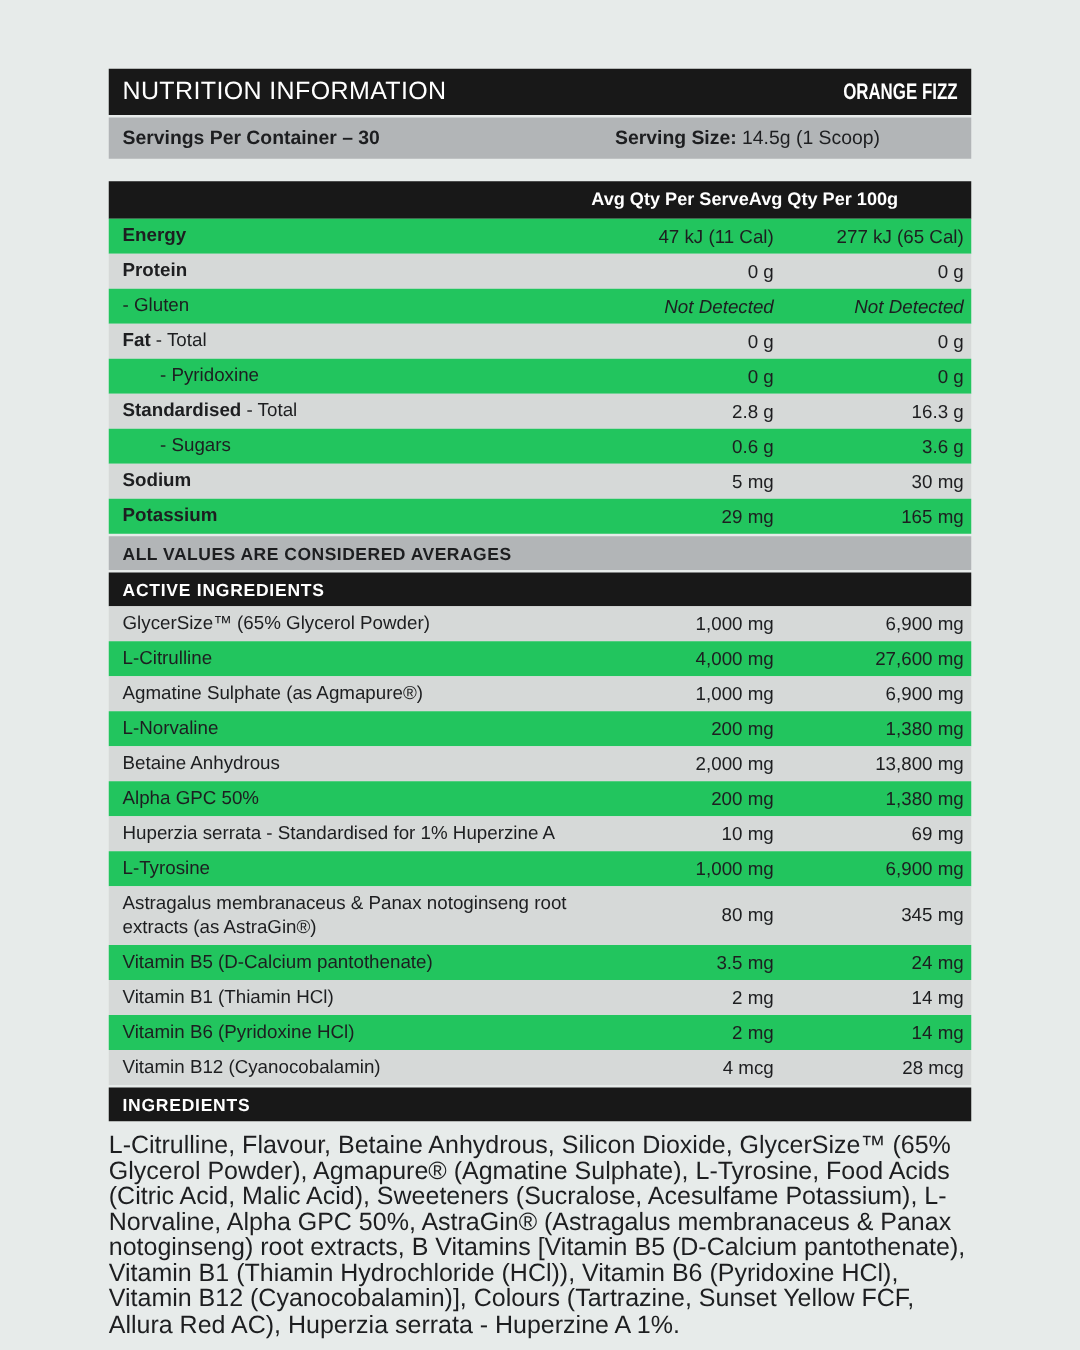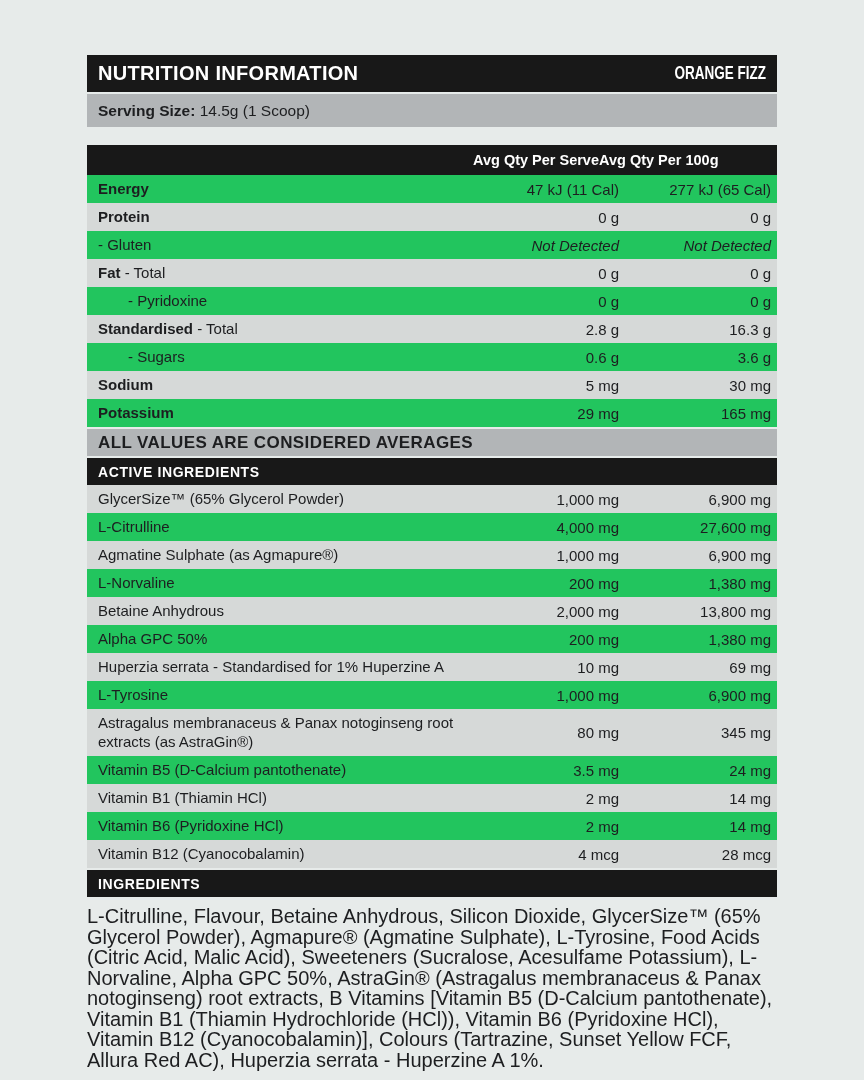--- a/index.html
+++ b/index.html
@@ -11,21 +11,21 @@
     position:relative;
     overflow:hidden;
   }
   .panel { position:absolute; left:87px; top:55px; width:690px; }
 
   .bar { display:flex; align-items:center; }
   .bar-black { background:#181818; color:#ffffff; }
   .bar-gray  { background:#b2b5b7; color:#1d1e20; }
 
   .title-bar { height:37px; padding:0 11px; justify-content:space-between; }
-  .title { font-size:20px; font-weight:700; letter-spacing:0.3px; }
+  .title { font-size:20px; font-weight:400; letter-spacing:0.3px; }
   .flavor { font-size:18px; font-weight:700; transform:scaleX(0.75); transform-origin:right center; white-space:nowrap; }
 
   .serving-bar { height:33px; padding:0 11px; font-size:15.5px; margin-top:2px; }
   .serving-left { width:394px; font-weight:700; }
   .serving-size-label { font-weight:700; }
   .serving-size-value { font-weight:400; }
 
   .cols-bar { height:30px; margin-top:18px; padding:0 2px 0 11px; font-size:14.5px; font-weight:700; justify-content:flex-end; }
   .colh-serve { width:150px; text-align:right; }
   .colh-100g  { width:176px; }
@@ -33,36 +33,37 @@
   .row { display:flex; align-items:center; min-height:28px; padding:0 6px 0 11px; font-size:15px; background:#22c55e; }
   .row.shaded { background:#d6d9d8; }
   .row.tall { min-height:47px; }
   .row .label { flex:1; line-height:1.25; padding-right:8px; }
   .row .label.indent { padding-left:30px; }
   .row .label b { font-weight:700; }
   .row .val { width:150px; text-align:right; white-space:nowrap; }
   .row .val.v100 { width:152px; }
   .row .val.italic { font-style:italic; }
 
-  .note-bar { height:27px; margin-top:2px; padding:0 11px; font-size:17px; font-weight:700; letter-spacing:0.4px; }
+  .note-bar { height:27px; margin-top:2px; padding:0 11px; font-size:14px; font-weight:700; letter-spacing:0.4px; }
   .section-bar { height:27px; margin-top:2px; padding:0 11px; font-size:14px; font-weight:700; letter-spacing:0.6px; }
 
   .ingredients-text { margin-top:9px; font-size:20px; line-height:20.5px; color:#1d1e20; }
 </style>
 </head>
 <body>
 
 <div class="panel">
 
   <div class="bar bar-black title-bar">
     <span class="title">NUTRITION INFORMATION</span>
     <span class="flavor">ORANGE FIZZ</span>
   </div>
 
   <div class="bar bar-gray serving-bar">
+    <span class="serving-left">Servings Per Container – 30</span>
     <span>
       <span class="serving-size-label">Serving Size:</span><span class="serving-size-value"> 14.5g (1 Scoop)</span>
     </span>
   </div>
 
   <div class="bar bar-black cols-bar">
     <span class="colh-serve">Avg Qty Per Serve</span>
     <span class="colh-100g">Avg Qty Per 100g</span>
   </div>
 

